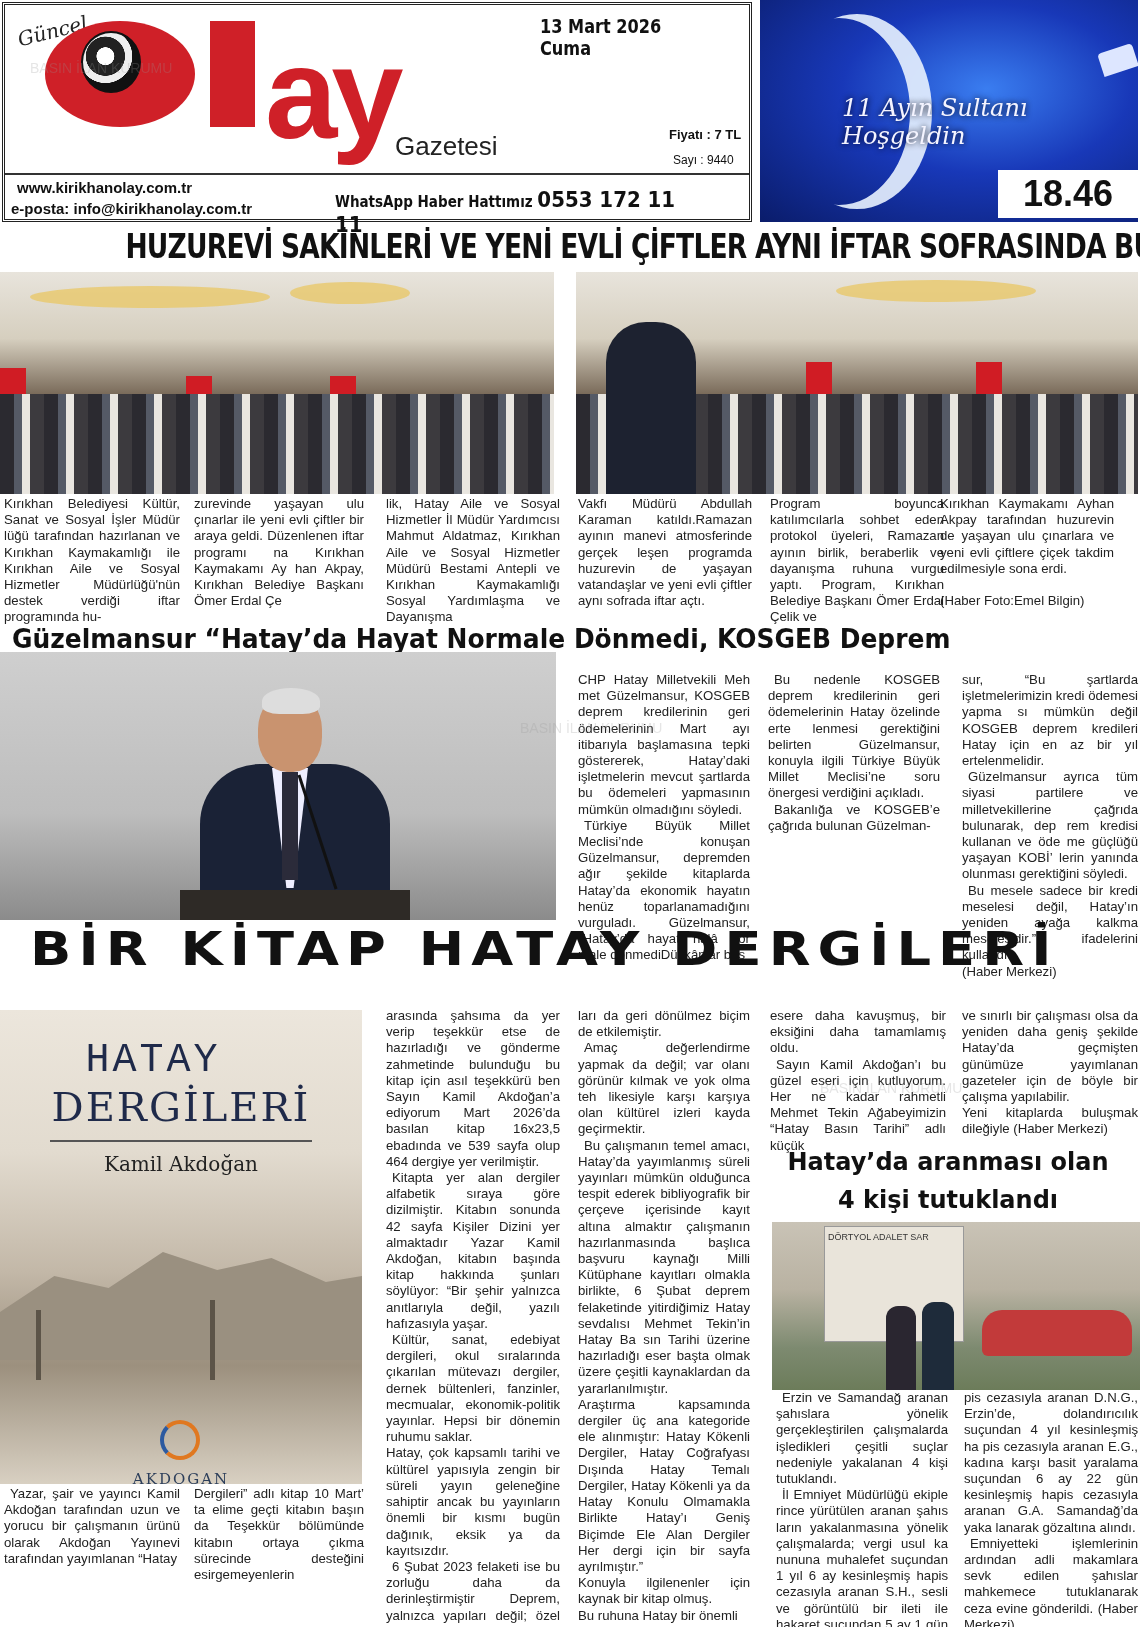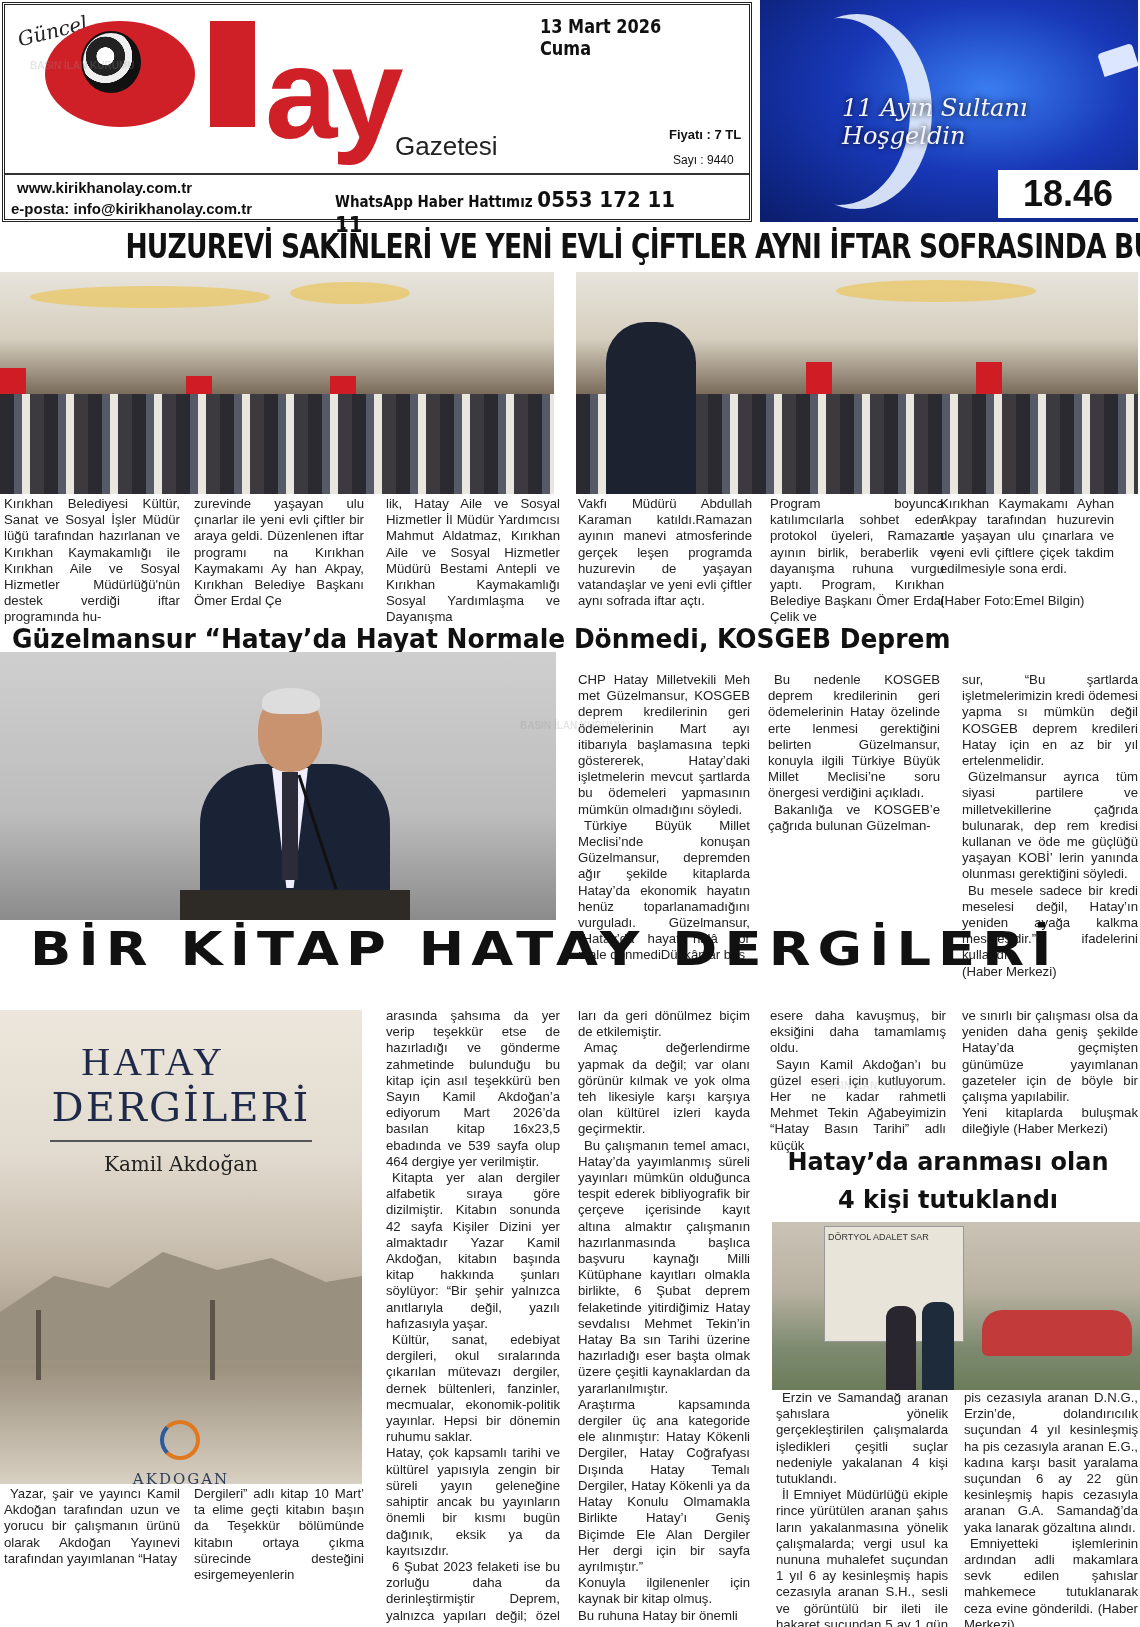--- a/index.html
+++ b/index.html
@@ -38,36 +38,36 @@
   .portrait{position:absolute;left:0;top:652px;width:556px;height:268px;background:linear-gradient(180deg,#cfcfcf 0%,#bdbdbd 60%,#8b8b8b 100%);overflow:hidden}
   .portrait .head{position:absolute;left:258px;top:42px;width:64px;height:78px;border-radius:45%;background:#c9936f}
   .portrait .hair{position:absolute;left:262px;top:36px;width:58px;height:26px;border-radius:50% 50% 30% 30%;background:#ddd}
   .portrait .suit{position:absolute;left:200px;top:112px;width:190px;height:170px;border-radius:60px 60px 0 0;background:#1a2236}
   .portrait .shirt{position:absolute;left:272px;top:116px;width:36px;height:120px;background:#eef;clip-path:polygon(0 0,100% 0,60% 100%,40% 100%)}
   .portrait .tie{position:absolute;left:282px;top:120px;width:16px;height:108px;background:#2b2b3a}
   .portrait .podium{position:absolute;left:180px;top:238px;width:230px;height:40px;background:#2e2a26}
   .portrait .mic{position:absolute;left:316px;top:120px;width:3px;height:120px;background:#111;transform:rotate(-18deg)}
   .h3{position:absolute;left:30px;top:922px;width:1080px;font-family:"DejaVu Sans",sans-serif;font-weight:bold;font-size:46px;letter-spacing:6px;white-space:nowrap;transform:scaleX(1.18);transform-origin:left}
   .cover{position:absolute;left:0;top:1010px;width:362px;height:474px;background:linear-gradient(180deg,#ece6dc 0%,#e2dbcf 30%,#c3b8a8 55%,#9c907e 75%,#d8d0c2 100%);overflow:hidden}
-  .cover .t1{position:absolute;left:0;width:306px;text-align:center;top:28px;font-family:Liberation Serif, serif;font-size:40px;color:#1f2a4a;letter-spacing:3px}
+  .cover .t1{position:absolute;left:0;width:306px;text-align:center;top:28px;font-family:Liberation Mono, monospace;font-size:40px;color:#1f2a4a;letter-spacing:3px}
   .cover .t2{position:absolute;left:0;width:362px;text-align:center;top:74px;font-family:"DejaVu Serif",serif;font-size:40px;color:#1f2a4a;letter-spacing:2px}
   .cover .rule{position:absolute;left:50px;top:130px;width:262px;height:2px;background:#555}
   .cover .auth{position:absolute;left:0;width:362px;text-align:center;top:142px;font-family:"DejaVu Serif",serif;font-size:20px;color:#222}
   .cover .mountain{position:absolute;left:0;top:230px;width:362px;height:120px;background:#9a9080;clip-path:polygon(0 60%,15% 30%,30% 40%,45% 10%,60% 25%,75% 15%,90% 35%,100% 30%,100% 100%,0 100%)}
   .cover .minaret{position:absolute;width:5px;background:#5c5448}
   .cover .pub-logo{position:absolute;left:160px;top:410px;width:40px;height:40px;border-radius:50%;border:4px solid #e07820;border-left-color:#2c5aa0}
   .cover .pub{position:absolute;left:0;width:362px;text-align:center;top:460px;font-family:"DejaVu Serif",serif;font-size:15px;color:#2c3e5a;letter-spacing:2px}
   .h4{position:absolute;left:756px;width:384px;text-align:center;font-family:"DejaVu Sans",sans-serif;font-weight:bold;font-size:24px;white-space:nowrap}
   .court{position:absolute;left:772px;top:1222px;width:368px;height:168px;background:linear-gradient(180deg,#c9c3b6 0%,#b9b2a2 40%,#7d8a70 75%,#6c7c5a 100%);overflow:hidden}
   .court .bldg{position:absolute;left:52px;top:4px;width:140px;height:116px;background:#e9e4da;border:1px solid #999}
   .court .sign{position:absolute;left:56px;top:10px;font-size:9px;font-weight:normal;color:#333}
   .court .car{position:absolute;left:210px;top:88px;width:150px;height:46px;border-radius:20px 20px 6px 6px;background:#c23a3a}
   .court .p1{position:absolute;left:114px;top:84px;width:30px;height:84px;background:#2a2630;border-radius:12px 12px 0 0}
   .court .p2{position:absolute;left:150px;top:80px;width:32px;height:88px;background:#1e2b3a;border-radius:12px 12px 0 0}
-  .wm{position:absolute;font-size:10px;font-weight:bold;color:rgba(150,150,150,.25);pointer-events:none}
+  .wm{position:absolute;font-size:14px;font-weight:normal;color:rgba(150,150,150,.25);pointer-events:none}
 </style>
 </head>
 <body>
 
 <header class="masthead">
   <div class="mast-top">
     <span class="guncel">Güncel</span>
     <div class="logo-o"></div>
     <div class="logo-globe"></div>
     <div class="logo-l"></div>

